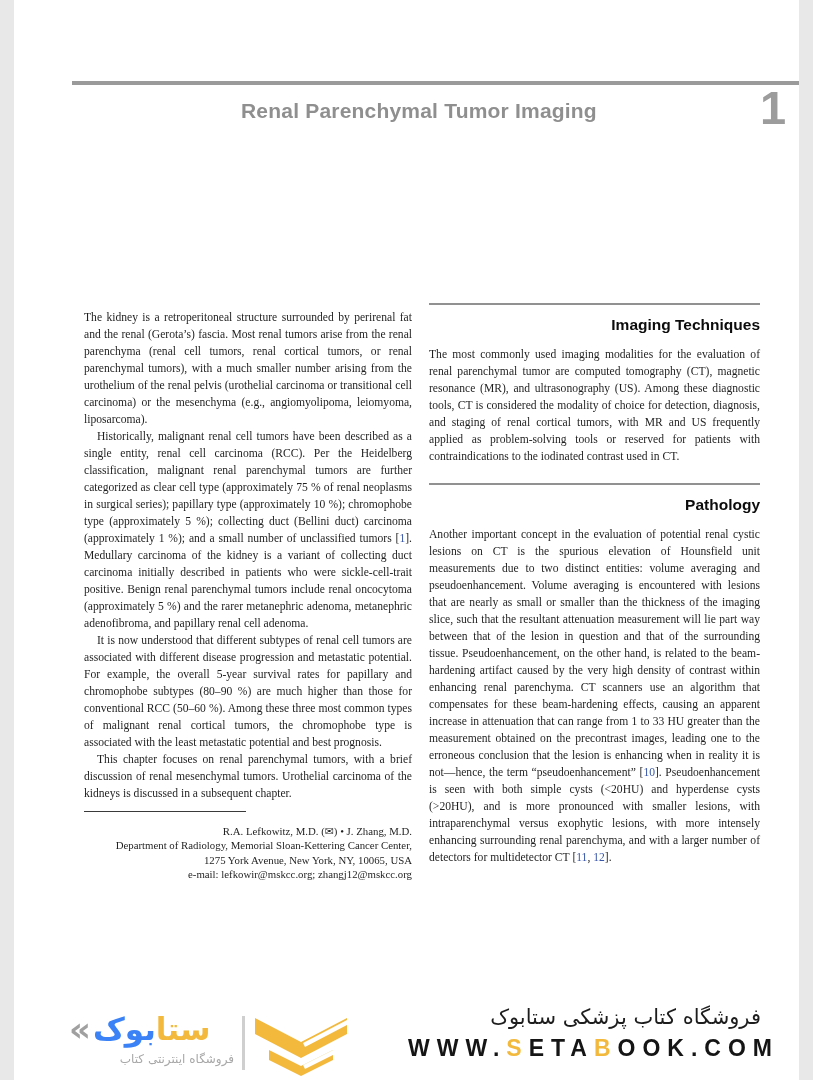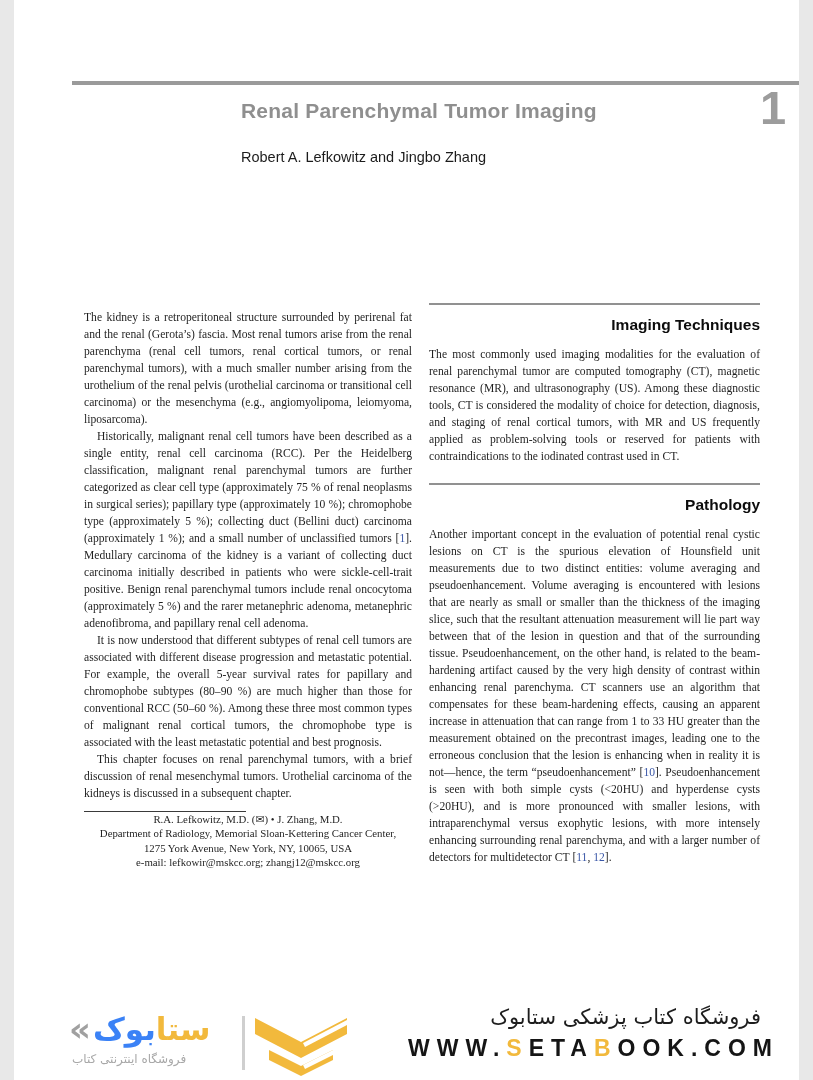--- a/index.html
+++ b/index.html
@@ -27,40 +27,40 @@
   }
   
   .col{position:absolute;font-size:11.6px;line-height:17px;text-align:justify;}
   .col-left{left:70px;top:309px;width:328px;}
   .col-right{left:415px;top:303px;width:331px;}
   .col p{margin:0;}
   .col p.indent{text-indent:13px;}
   .ref{color:#3a57a7;}
   
   .fn-rule{width:162px;height:0;border-top:1px solid #3a3a3a;margin-top:9px;}
-  .footnote{margin-top:0;font-size:10.8px;line-height:14.3px;text-align:center;}
+  .footnote{margin-top:12px;font-size:10.8px;line-height:14.3px;text-align:right;}
   
   .section-rule{height:2px;background:#919191;}
   .section-rule.second{margin-top:18px;}
   .section-heading{
     font-family:"Liberation Sans",sans-serif;font-weight:bold;
     font-size:15.5px;color:#0c0c0c;margin:11px 0 13px 0;text-align:right;
   }
   
   .logo-word{
     position:absolute;left:55px;top:1008px;height:42px;
     display:flex;align-items:center;
     font-family:"DejaVu Sans","Liberation Sans",sans-serif;
     font-size:31px;font-weight:bold;line-height:1;
   }
   .logo-word .guillemet{color:#a0a0a0;font-size:34px;margin-right:2px;}
   .logo-word .word-gray{color:#3b82f6;}
   .logo-word .word-yellow{color:#f2b93c;}
   .logo-subtitle{
-    position:absolute;left:58px;top:1052px;width:162px;text-align:left;
+    position:absolute;left:58px;top:1052px;width:162px;text-align:right;
     font-family:"DejaVu Sans","Liberation Sans",sans-serif;
     font-size:12px;color:#a8a8a8;
   }
   .logo-divider{position:absolute;left:228px;top:1016px;width:3px;height:54px;background:#cfcfcf;}
   .logo-emblem{position:absolute;left:241px;top:1014px;}
   .store-title{
     position:absolute;right:38px;top:1005px;
     font-family:"DejaVu Sans","Liberation Sans",sans-serif;
     font-size:21px;color:#1d1d1d;
   }
@@ -72,21 +72,20 @@
   .website .yellow{color:#f2b93c;}
 </style>
 </head>
 <body>
 
 <div class="page">
 
   <div class="top-rule"></div>
   <h1 class="chapter-title">Renal Parenchymal Tumor Imaging</h1>
   <div class="chapter-number">1</div>
-  <div class="authors">Robert A. Lefkowitz and Jingbo Zhang</div>
 
   <div class="col col-left">
     <p>The kidney is a retroperitoneal structure surrounded by perirenal fat and the renal (Gerota’s) fascia. Most renal tumors arise from the renal parenchyma (renal cell tumors, renal cortical tumors, or renal parenchymal tumors), with a much smaller number arising from the urothelium of the renal pelvis (urothelial carcinoma or transitional cell carcinoma) or the mesenchyma (e.g., angiomyolipoma, leiomyoma, liposarcoma).</p>
     <p class="indent"><span>Historically, malignant renal cell tumors have been described as a single entity, renal cell carcinoma (RCC). Per the Heidelberg classification, malignant renal parenchymal tumors are further categorized as clear cell type (approximately 75 % of renal neoplasms in surgical series); papillary type (approximately 10 %); chromophobe type (approximately 5 %); collecting duct (Bellini duct) carcinoma (approximately 1 %); and a small number of unclassified tumors [</span><span class="ref">1</span><span>]. Medullary carcinoma of the kidney is a variant of collecting duct carcinoma initially described in patients who were sickle-cell-trait positive. Benign renal parenchymal tumors include renal oncocytoma (approximately 5 %) and the rarer metanephric adenoma, metanephric adenofibroma, and papillary renal cell adenoma.</span></p>
     <p class="indent">It is now understood that different subtypes of renal cell tumors are associated with different disease progression and metastatic potential. For example, the overall 5-year survival rates for papillary and chromophobe subtypes (80–90 %) are much higher than those for conventional RCC (50–60 %). Among these three most common types of malignant renal cortical tumors, the chromophobe type is associated with the least metastatic potential and best prognosis.</p>
     <p class="indent">This chapter focuses on renal parenchymal tumors, with a brief discussion of renal mesenchymal tumors. Urothelial carcinoma of the kidneys is discussed in a subsequent chapter.</p>
 
     <div class="fn-rule"></div>
     <div class="footnote">
       <div>R.A. Lefkowitz, M.D. (✉) • J. Zhang, M.D.</div>

